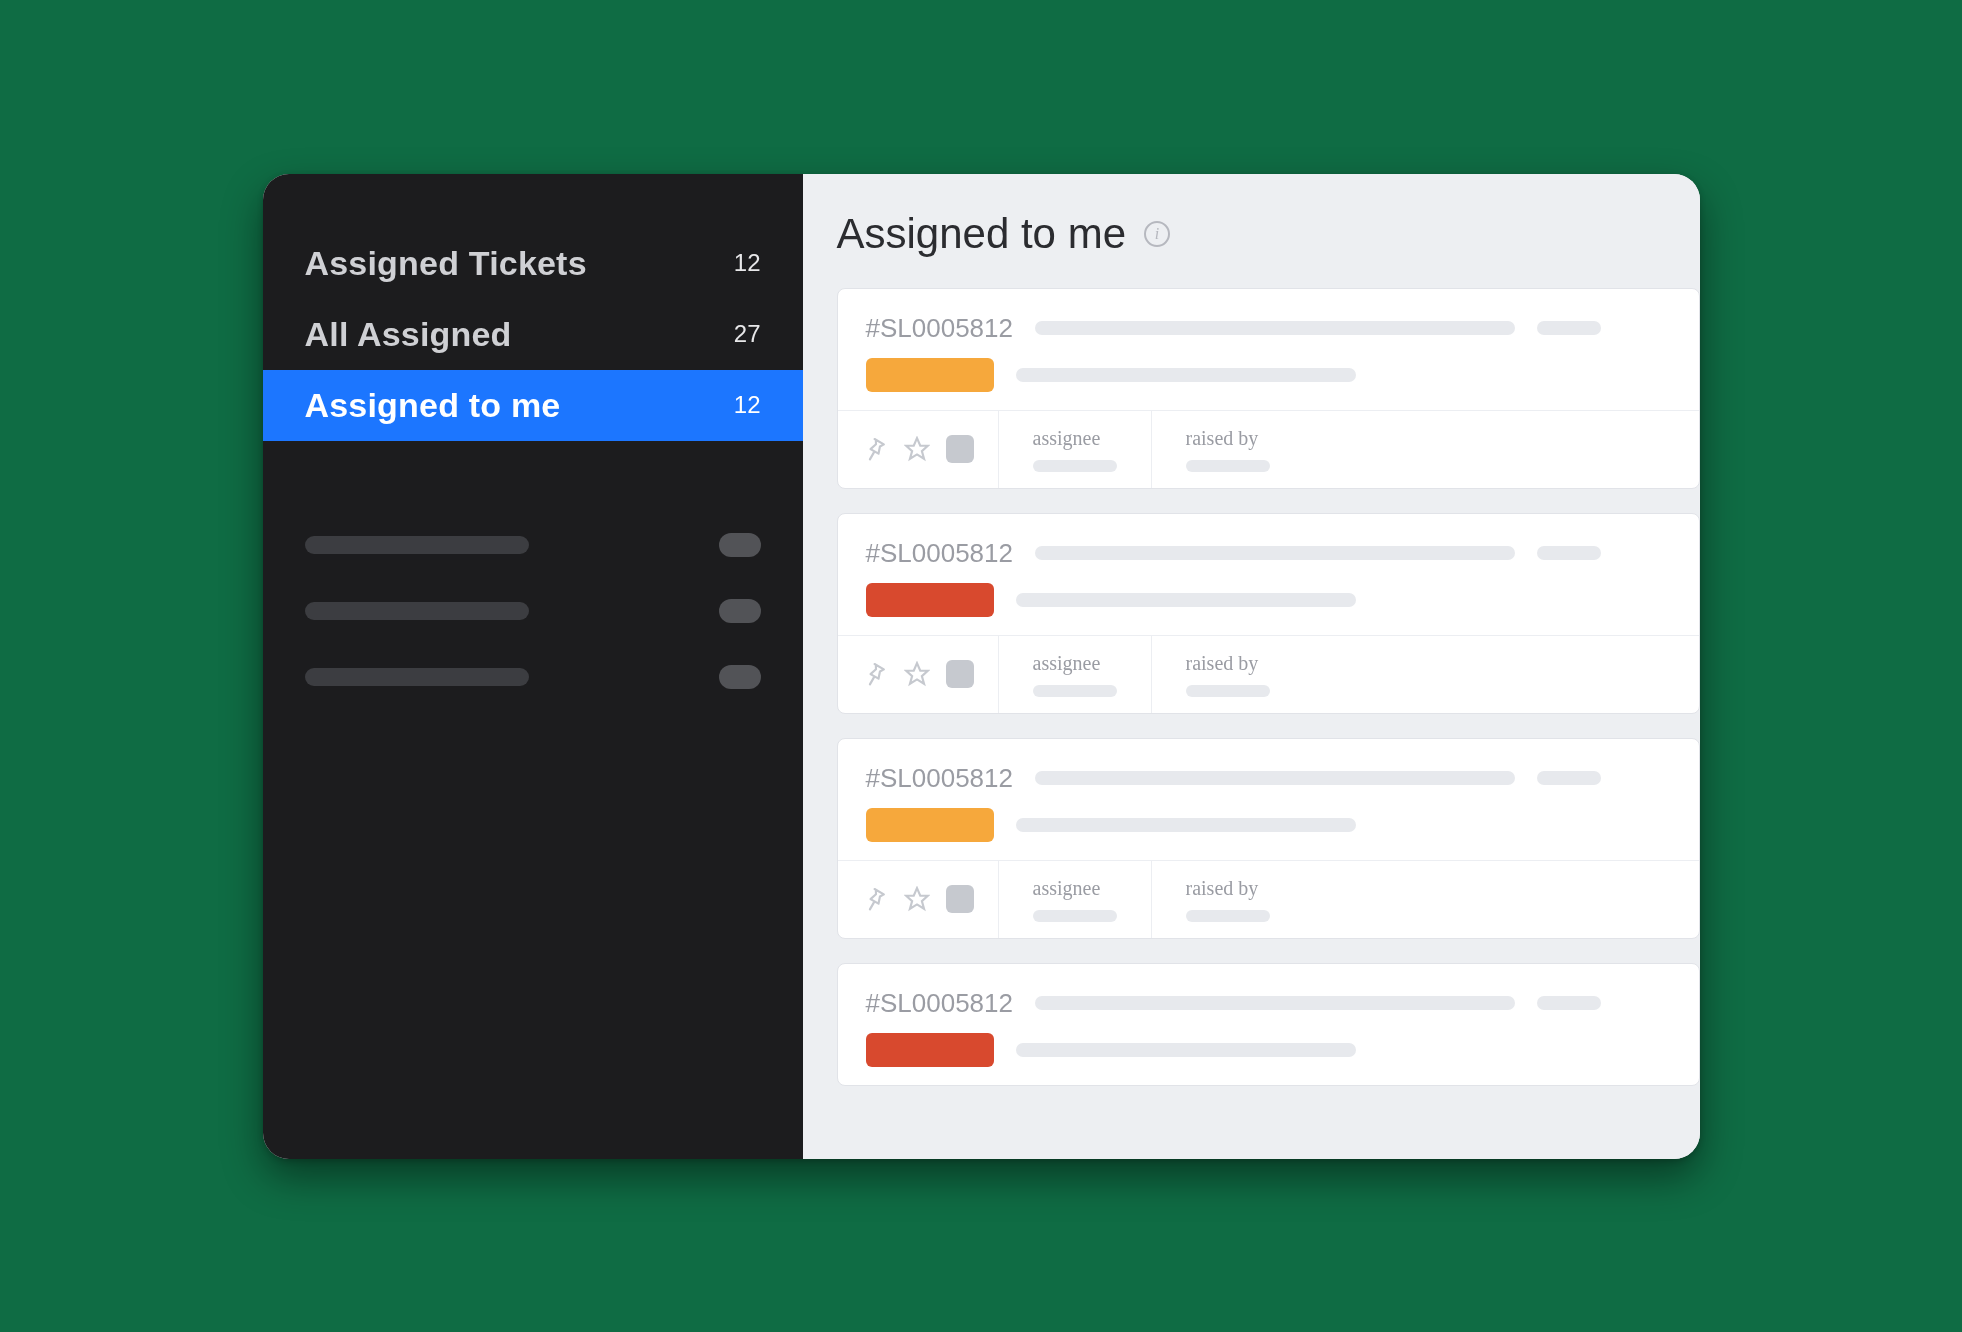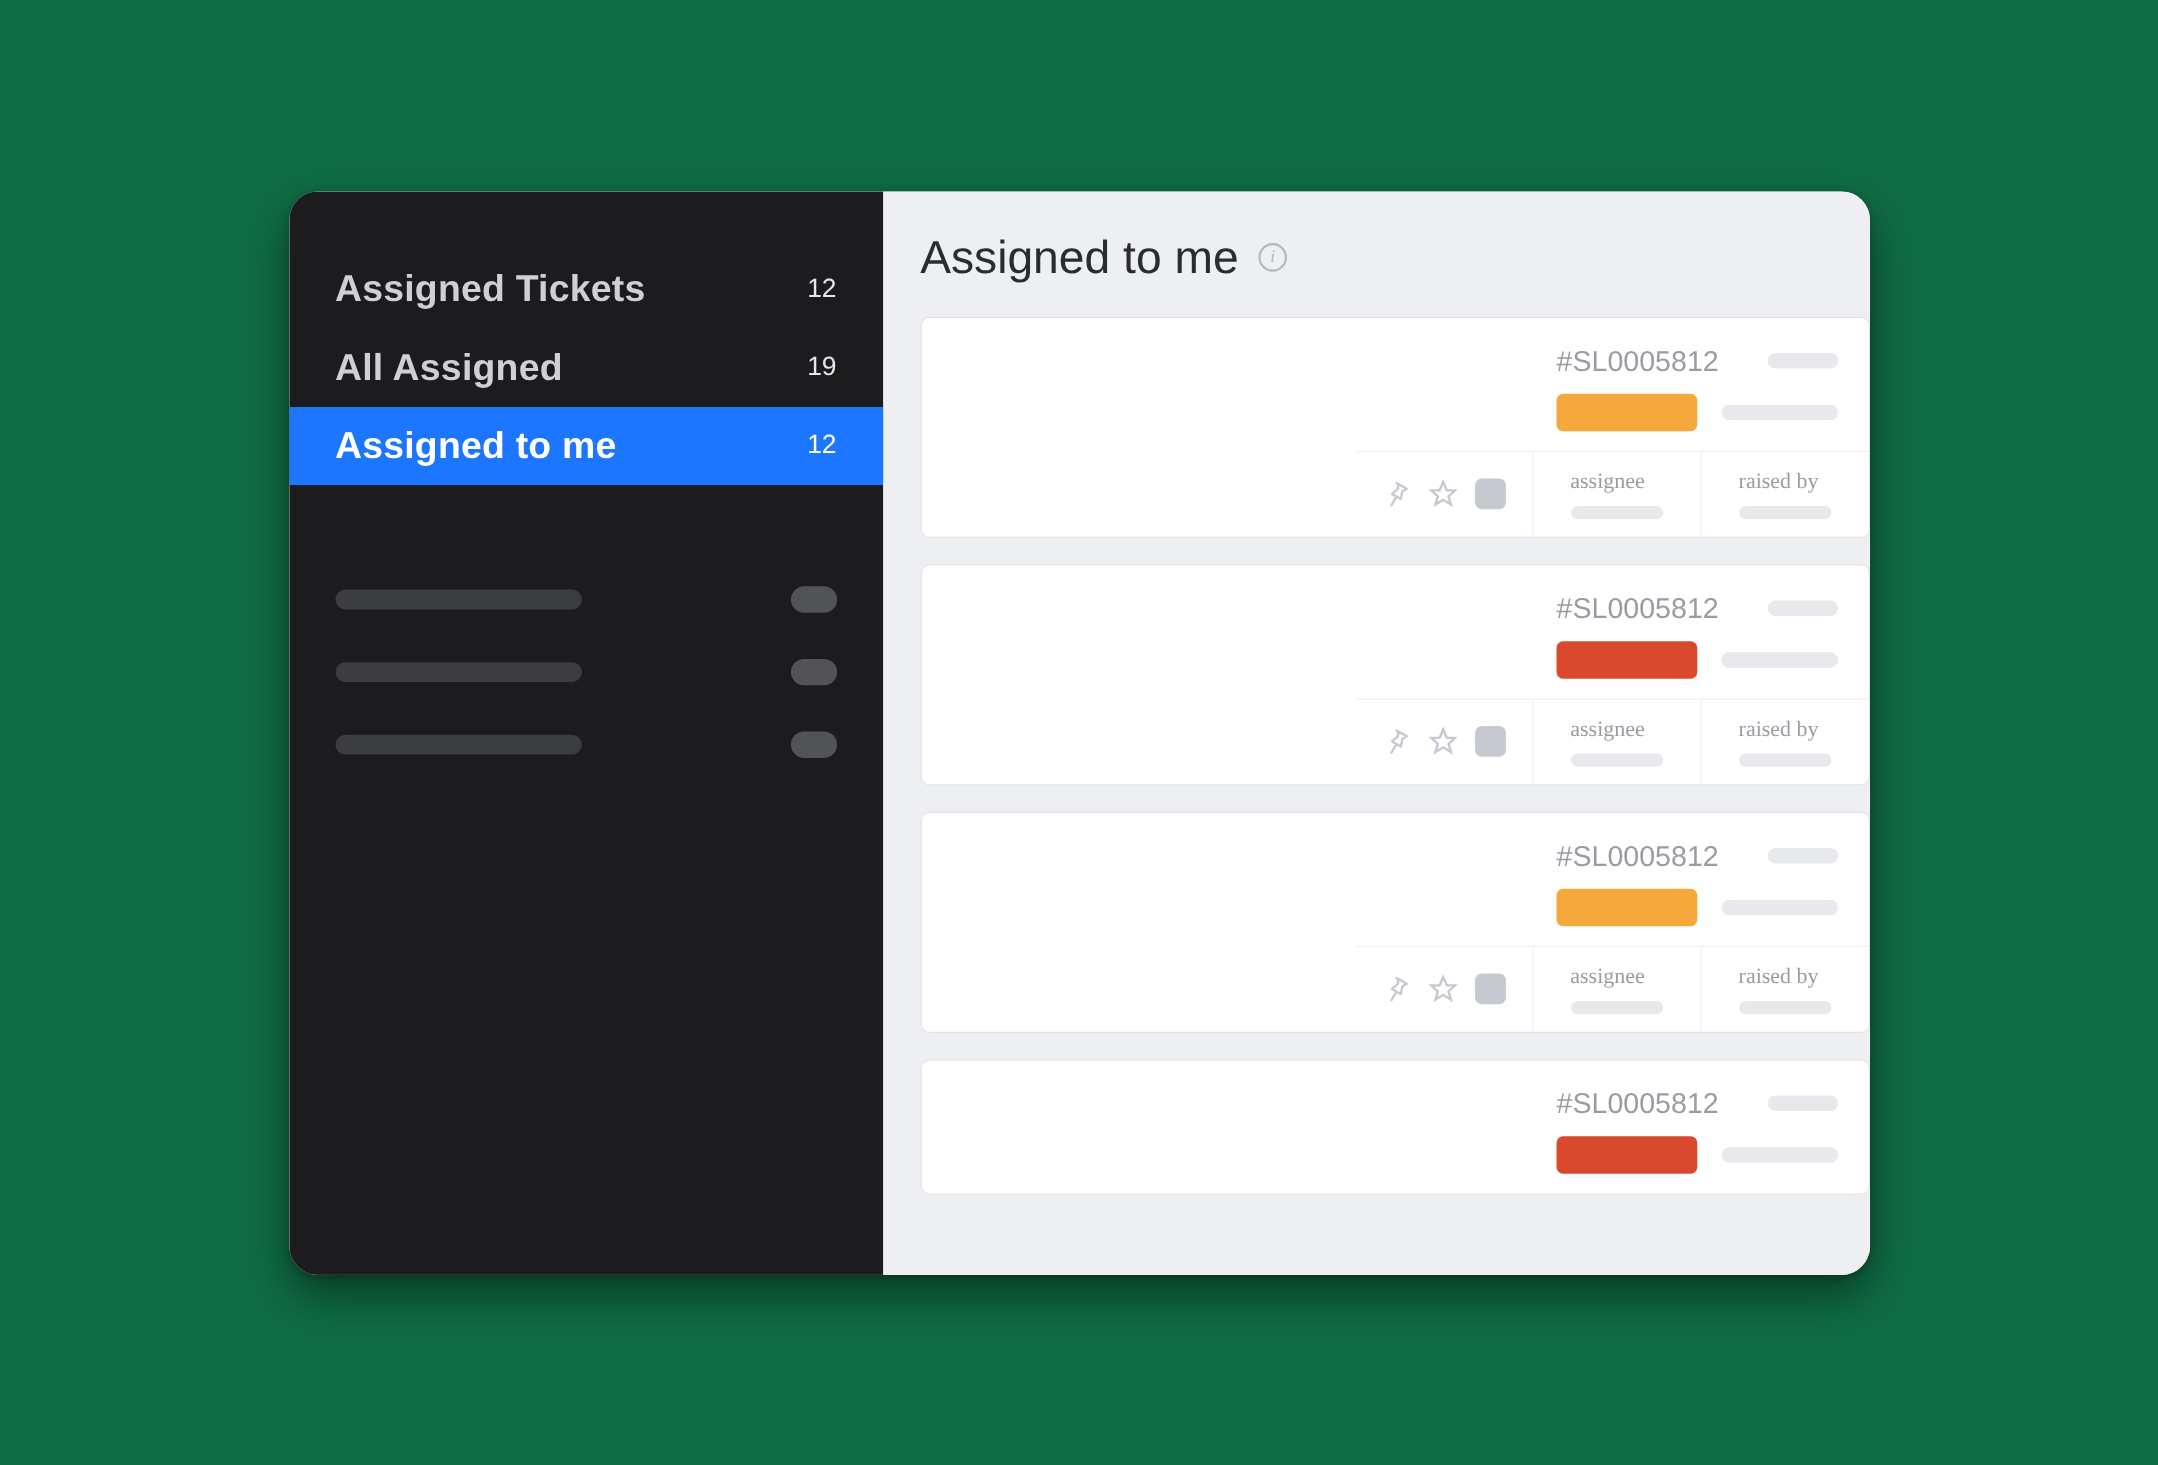--- a/index.html
+++ b/index.html
@@ -98,21 +98,20 @@
     padding: 0 0 0 34px;
     display: flex; flex-direction: column; gap: 24px;
     overflow: hidden;
   }
   .ticket-card {
     background: #ffffff;
     border: 1px solid #e1e3e8;
     border-radius: 8px;
     display: flex; flex-direction: column;
     min-width: 0;
-    align-items: flex-end;
   }
   .card-top {
     padding: 24px 28px 18px 28px;
     display: flex; flex-direction: column; gap: 14px;
   }
   .row1 { display: flex; align-items: center; gap: 22px; }
   .ticket-id { font-size: 26px; color: #9a9ca3; font-weight: 500; }
   .skel { background: #e7e9ed; border-radius: 8px; }
   .skel.long1 { height: 14px; flex: 1; max-width: 480px; }
   .skel.date  { height: 14px; width: 64px; }
@@ -149,21 +148,21 @@
 <div class="window">
 
   <aside class="sidebar">
     <div class="queue-list">
       <div class="queue-item">
         <span class="label">Assigned Tickets</span>
         <span class="count">12</span>
       </div>
       <div class="queue-item">
         <span class="label">All Assigned</span>
-        <span class="count">19</span>
+        <span class="count">27</span>
       </div>
       <div class="queue-item active">
         <span class="label">Assigned to me</span>
         <span class="count">12</span>
       </div>
     </div>
 
     <div class="status-section">
       <div class="status-list">
         <div class="status-row">

